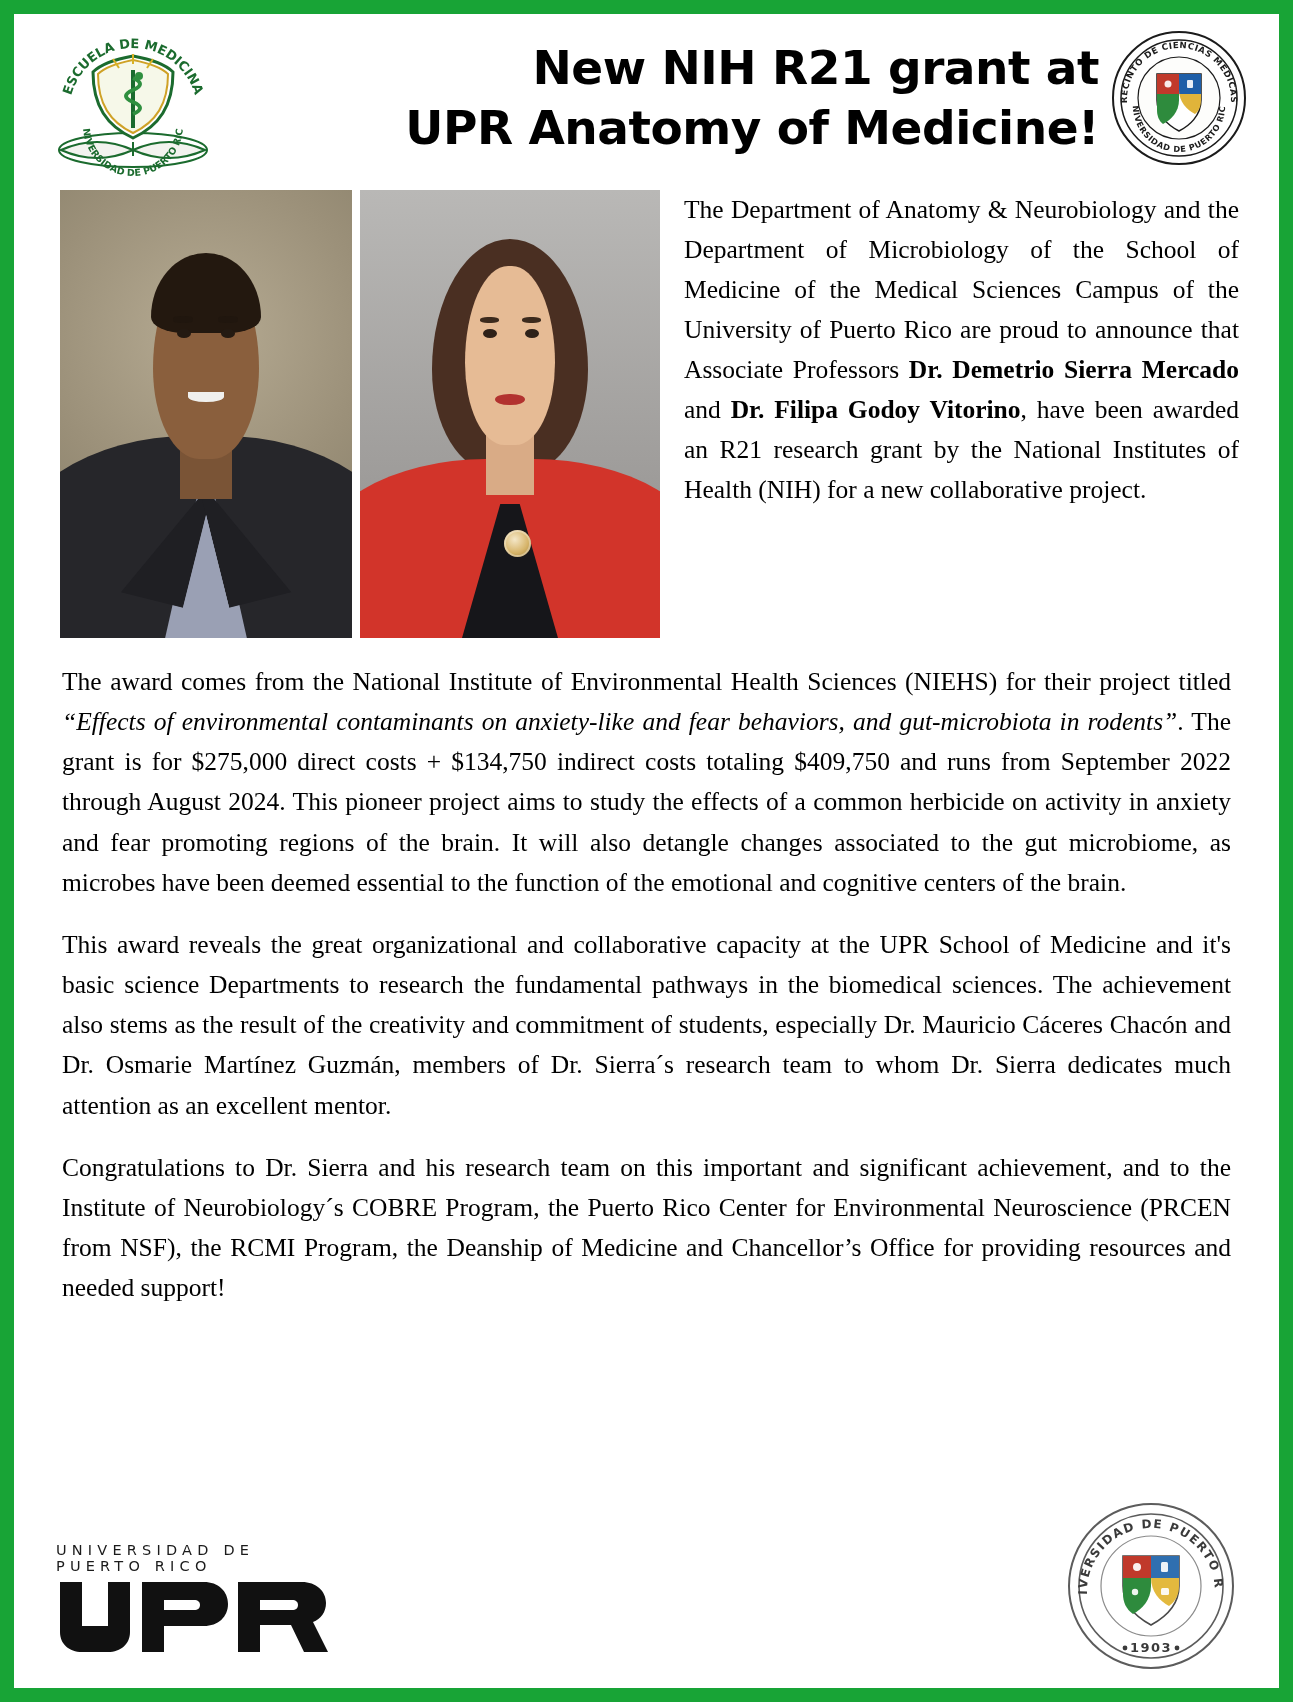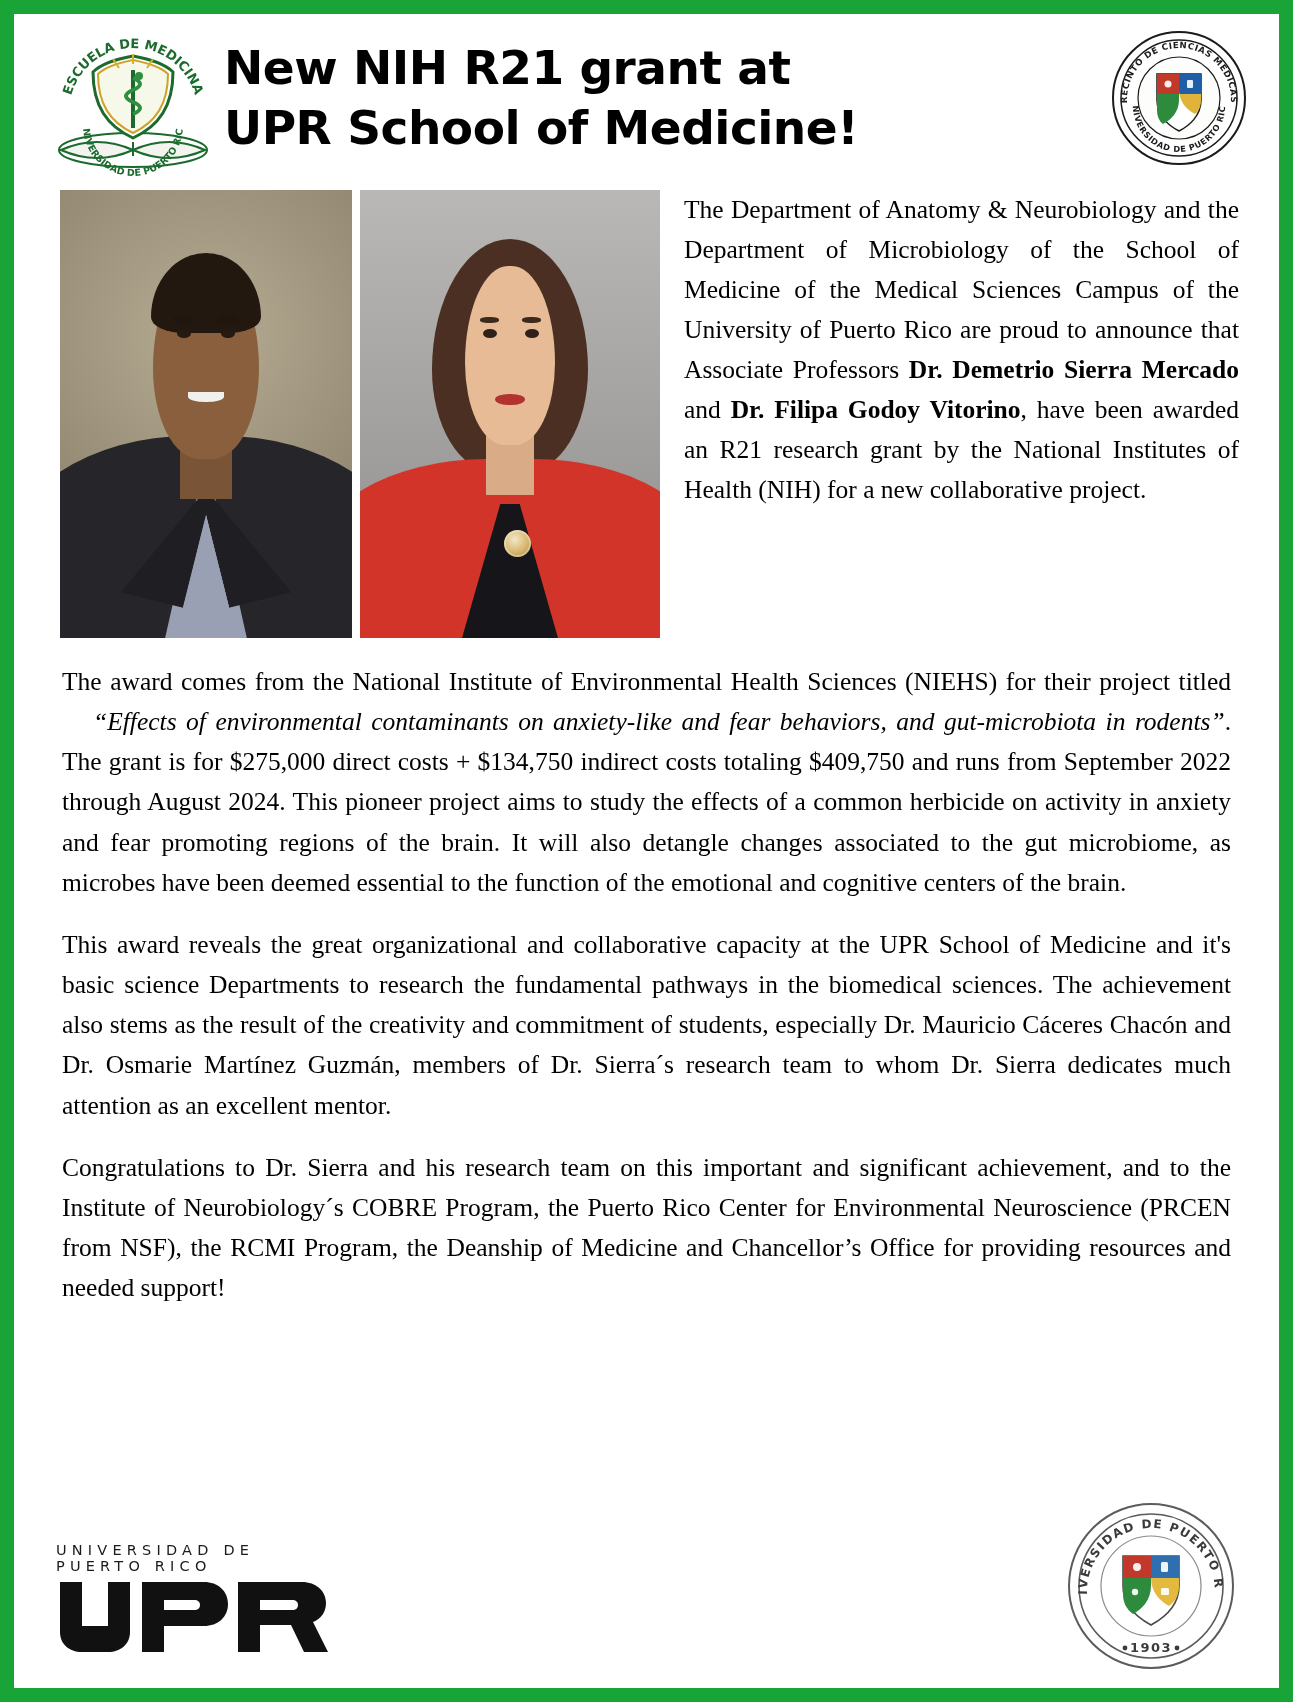--- a/index.html
+++ b/index.html
@@ -47,21 +47,21 @@
     right: 0px;
     top: 6px;
     width: 140px;
     height: 140px;
   }
   .title {
     position: absolute;
     left: 180px;
     right: 150px;
     top: 16px;
-    text-align: left;
+    text-align: right;
     font-family: "DejaVu Sans", sans-serif;
     font-weight: bold;
     font-size: 47px;
     line-height: 1.28;
     letter-spacing: -0.5px;
     color: #000000;
   }
 
   
   .top-block {
@@ -226,21 +226,21 @@
   .body {
     margin: 12px 18px 0 18px;
   }
   .para {
     font-size: 25.5px;
     line-height: 1.575;
     text-align: justify;
     text-justify: inter-word;
     margin: 0 0 22px 0;
   }
-  .para i { font-style: italic; margin-left: 31px; }
+  .para i { font-style: italic; }
 
   
   .footer {
     position: absolute;
     left: 0; right: 0; bottom: 0;
     height: 150px;
   }
   .upr-wordmark {
     position: absolute;
     left: 42px;
@@ -300,21 +300,21 @@
             <textPath href="#arcTopL" startOffset="50%" text-anchor="middle">ESCUELA DE MEDICINA</textPath>
           </text>
           <text font-family="DejaVu Sans, sans-serif" font-size="9.5" font-weight="bold" fill="#1b6b2e">
             <textPath href="#arcBotL" startOffset="50%" text-anchor="middle">UNIVERSIDAD DE PUERTO RICO</textPath>
           </text>
         </svg>
       </div>
 
       <div class="title">
         <div>New NIH R21 grant at</div>
-        <div>UPR School of Medicine!</div>
+        <div>UPR Anatomy of Medicine!</div>
       </div>
 
       <div class="seal-right">
         <svg viewBox="0 0 140 140" width="140" height="140" xmlns="http://www.w3.org/2000/svg">
           <defs>
             <path id="arcTopR" d="M 18 72 A 52 52 0 0 1 122 72"></path>
             <path id="arcBotR" d="M 24 78 A 46 46 0 0 0 116 78"></path>
           </defs>
           <circle cx="70" cy="70" r="66" fill="#ffffff" stroke="#1b1b1b" stroke-width="2"></circle>
           <circle cx="70" cy="70" r="58" fill="#ffffff" stroke="#1b1b1b" stroke-width="1.5"></circle>

